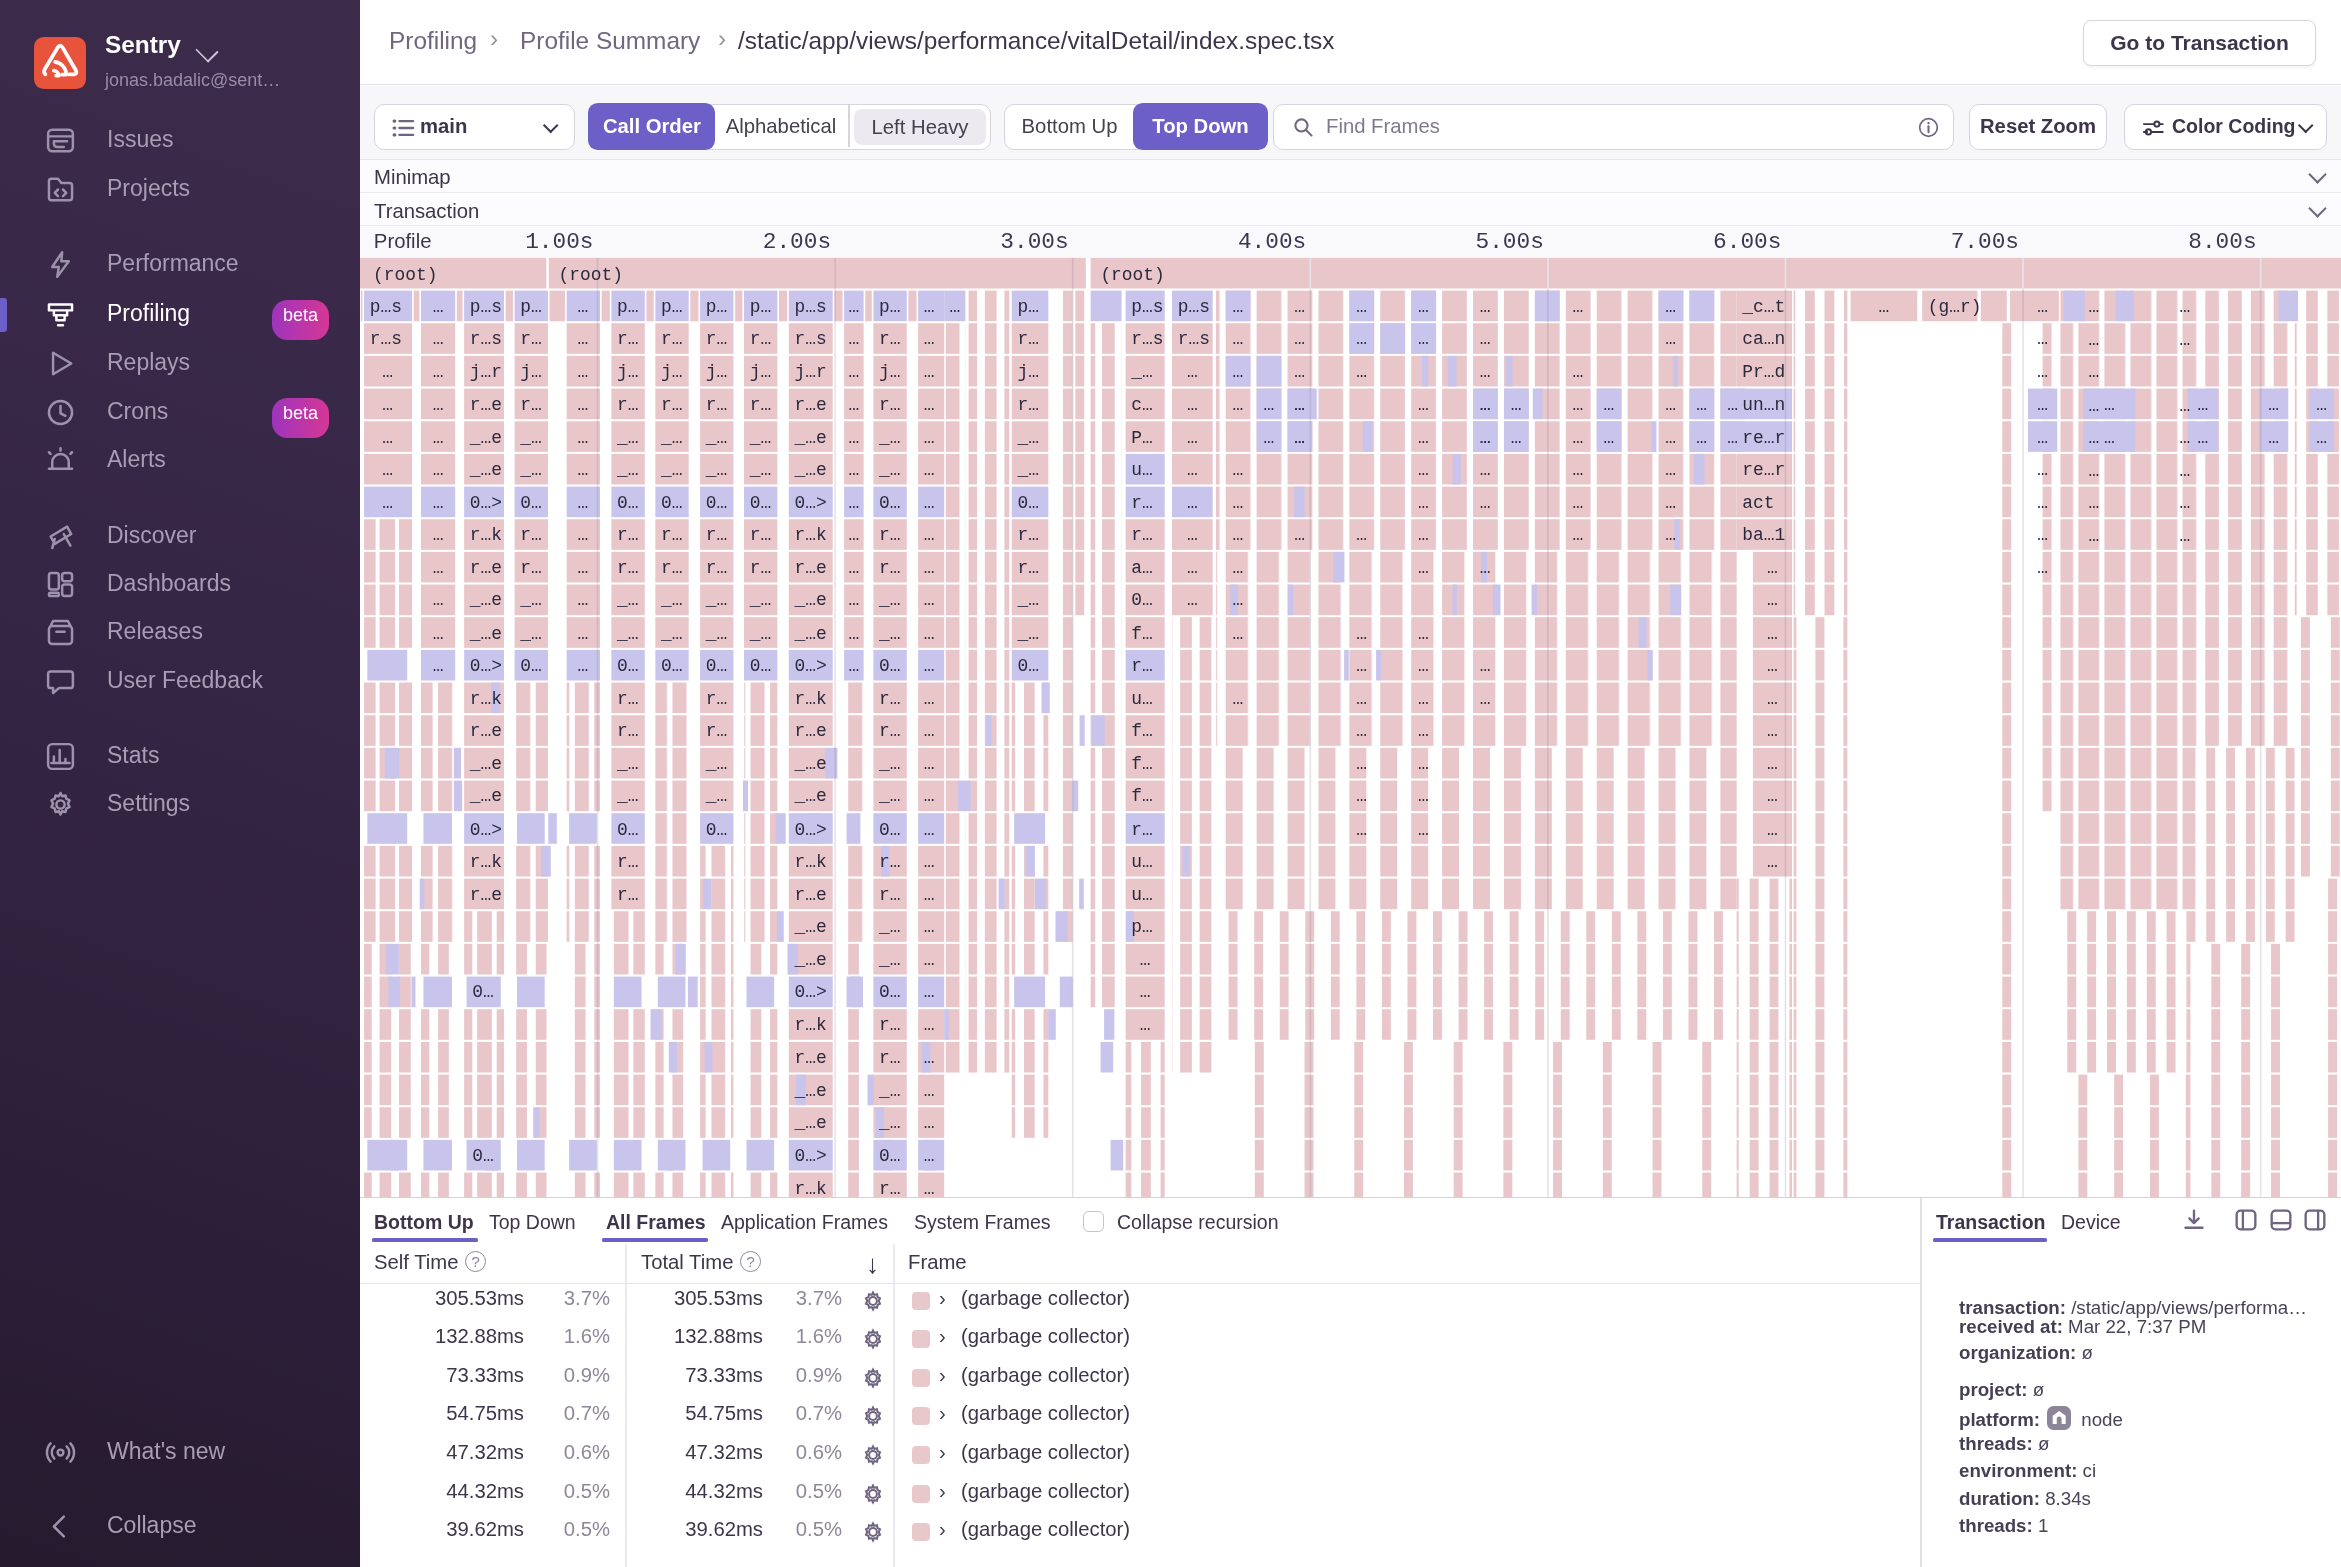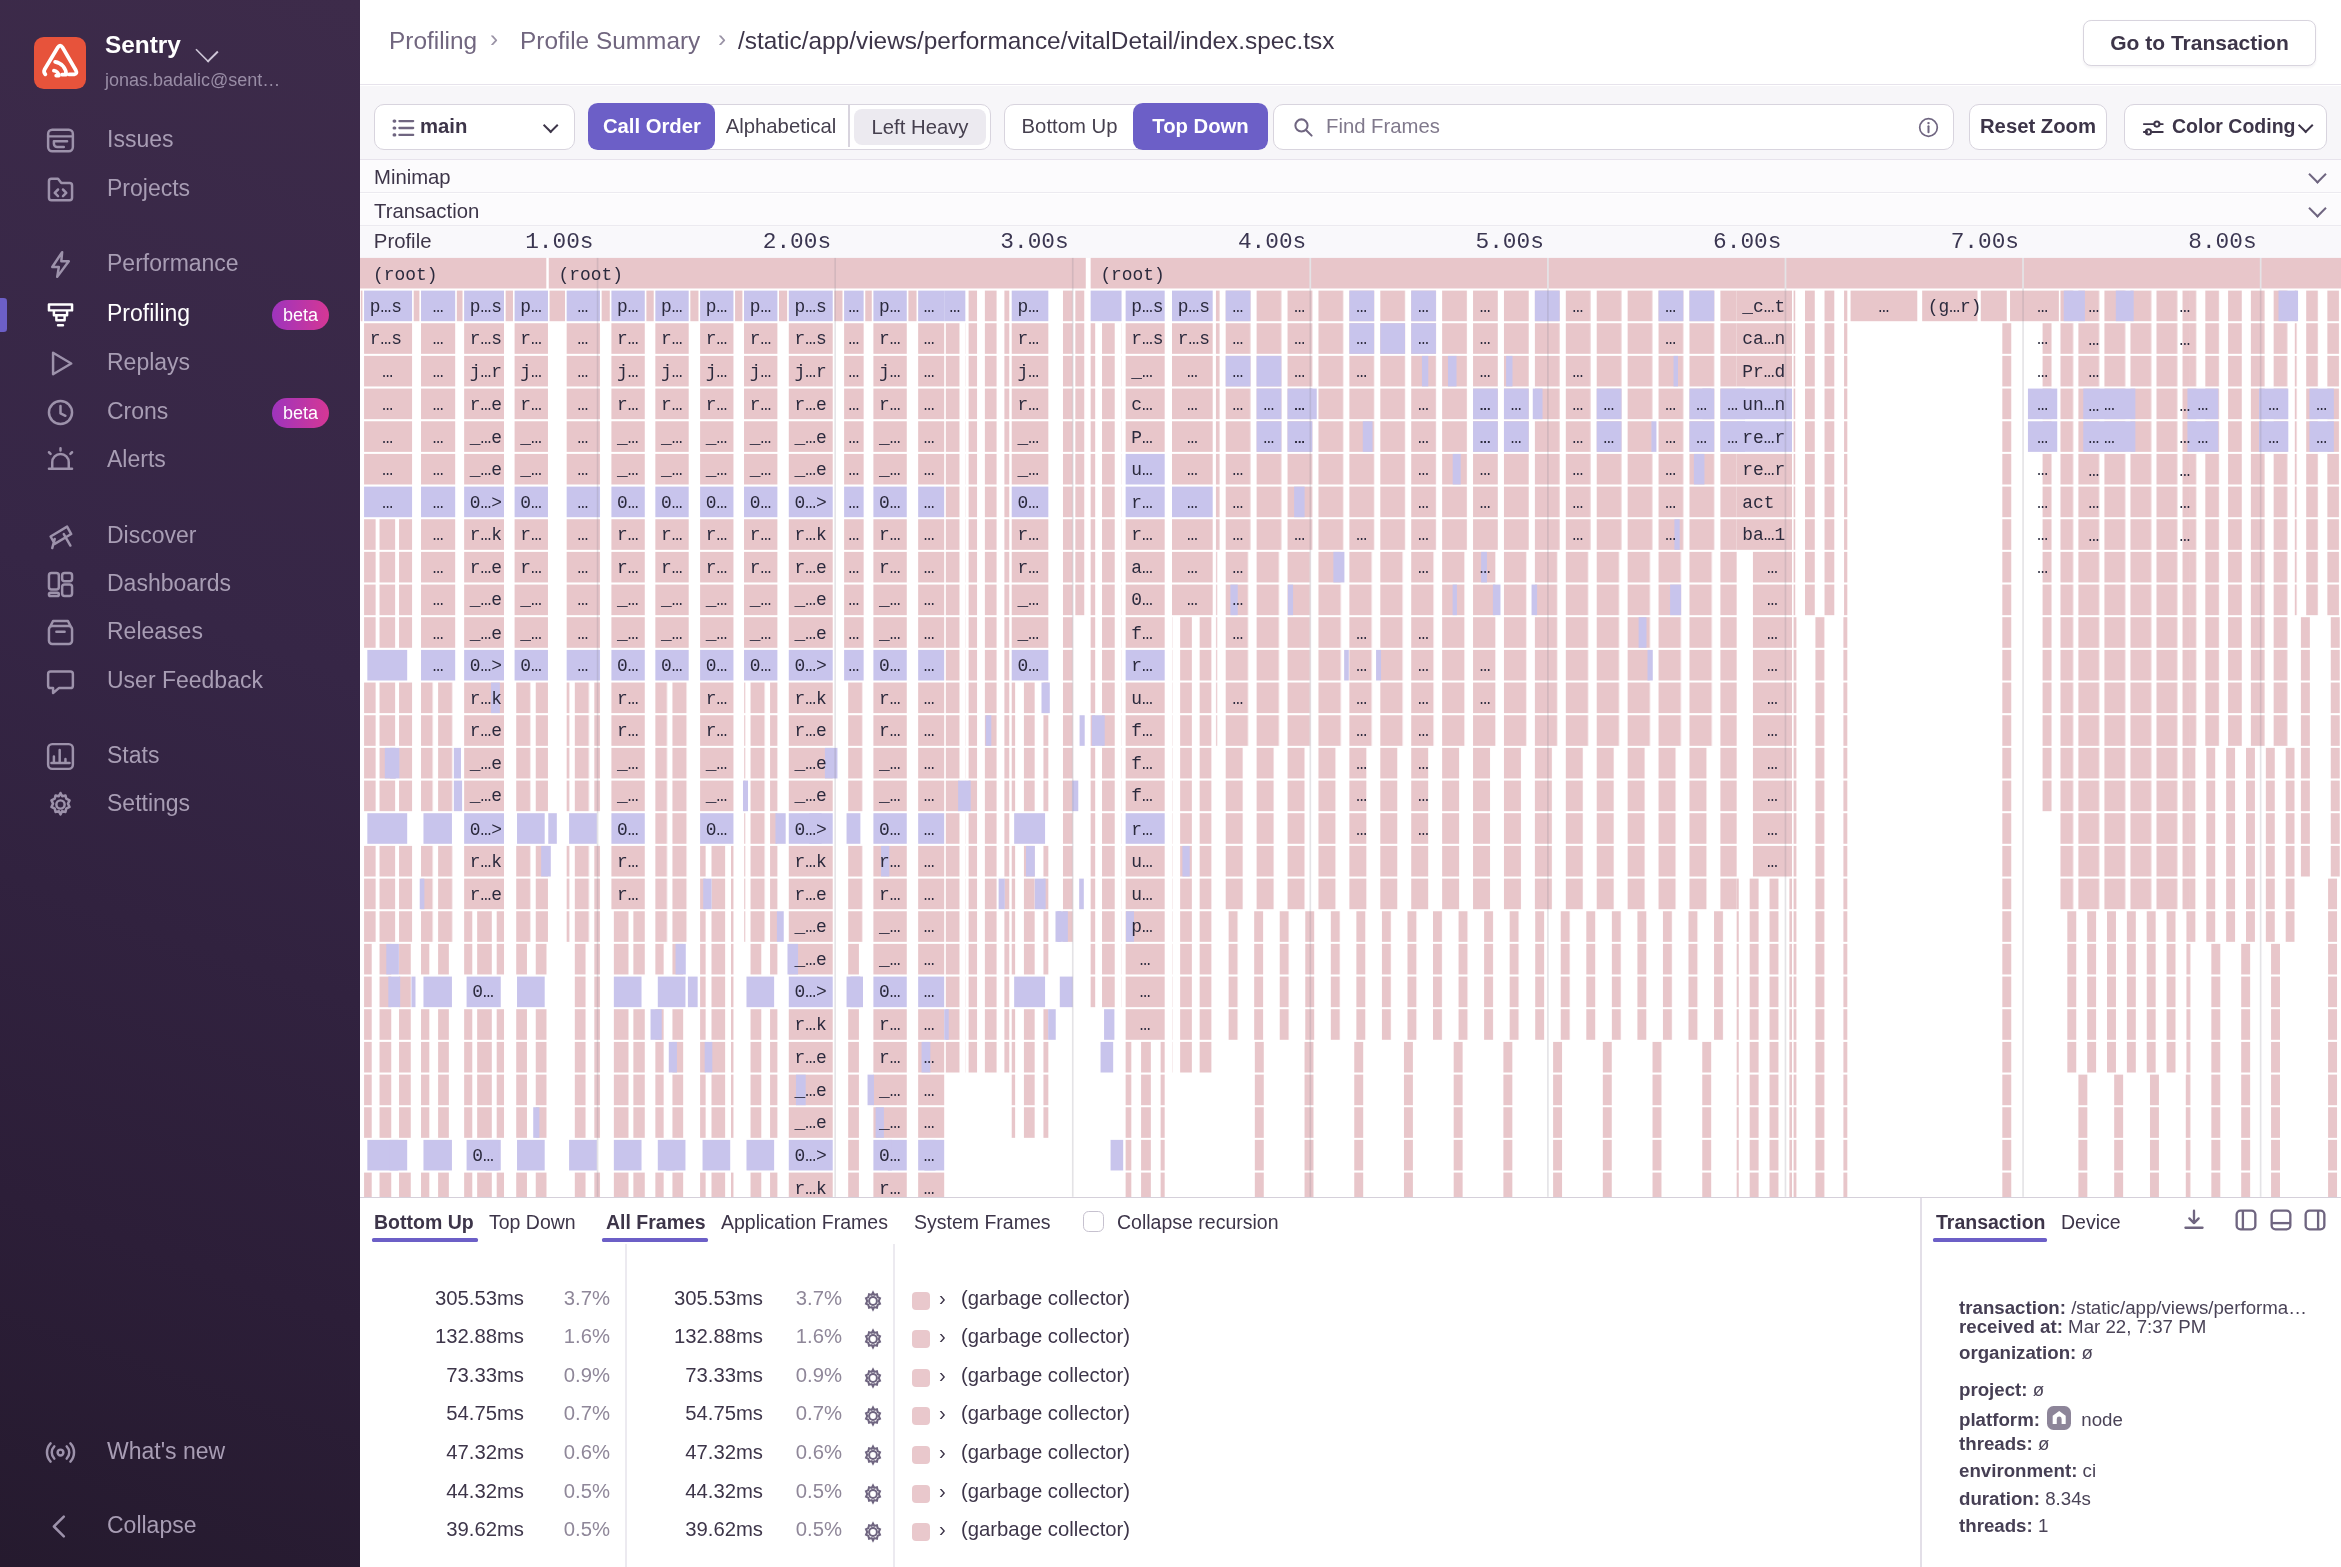--- a/index.html
+++ b/index.html
@@ -6,21 +6,21 @@
 
 #side{position:absolute;left:0;top:0;width:360px;height:1567px;background:linear-gradient(200deg,#3d2b4a 0%,#362646 40%,#2c1e38 78%,#251a2e 100%);}
 
 #side .sname{position:absolute;left:105px;top:31px;color:#fff;font-size:24.4px;font-weight:bold}
 #side .schev{position:absolute;left:198px;top:42px;width:18px;height:18px;border-right:2.8px solid #cfc7d8;border-bottom:2.8px solid #cfc7d8;transform:rotate(45deg) scale(1,.82)}
 #side .smail{position:absolute;left:105px;top:70px;color:#998da6;font-size:18px}
 .mi{position:absolute;left:0;width:360px;height:49px;color:#a89db4;font-size:23px}
 .mi .ic{position:absolute;left:44px;top:8.1px;width:33px;height:33px}
 .mi .lb{position:absolute;left:107px;top:9.8px}
 .mi.act{color:#fff}
-.beta{position:absolute;left:272px;top:9.8px;width:57px;height:30px;border-radius:15.5px;background:linear-gradient(90deg,#9e34bd,#d53795);color:#fff;font-size:18px;text-align:center;line-height:30px}
+.beta{position:absolute;left:272px;top:9.8px;width:57px;height:40px;border-radius:15.5px;background:linear-gradient(90deg,#9e34bd,#d53795);color:#fff;font-size:18px;text-align:center;line-height:30px}
 #actbar{position:absolute;left:0px;top:298px;width:6.5px;height:34px;background:#6c5fc7;border-radius:0 3.3px 3.3px 0}
 
 #main{position:absolute;left:360px;top:0;width:1982px;height:1567px}
 #crumbs{position:absolute;left:0;top:0;width:1982px;height:85px;background:#fff;border-bottom:1.6px solid #e7e3ec}
 #crumbs .c1{position:absolute;top:27px;font-size:24.4px;color:#71667f}
 #crumbs .sep{position:absolute;top:25px;font-size:24.4px;color:#9a93a6}
 #crumbs .c2{position:absolute;top:27px;font-size:24.4px;color:#3d3549}
 #gototx{position:absolute;left:1723px;top:19.5px;width:233px;height:46px;background:#fff;border:1.6px solid #d8d4de;border-radius:8.1px;font-size:21px;font-weight:bold;color:#3d3549;text-align:center;line-height:43px;box-shadow:0 1.6px 2.4px rgba(60,50,80,.06)}
 #toolbar{position:absolute;left:0;top:86px;width:1982px;height:74px;background:#f7f6f9;border-bottom:1.6px solid #e7e3ec}
 .btn{position:absolute;top:18px;height:46px;background:#fff;border:1.6px solid #d8d4de;border-radius:10px;font-size:20.3px;color:#3d3549}
@@ -1656,20 +1656,26 @@
               <rect x="6" y="6" width="24" height="24" rx="5"></rect>
               <path d="M6 22h24"></path>
             </g>
           </svg></span>
 <span class="icbtn" style="left:1941px"><svg viewBox="0 0 36 36" style="width:28px;height:28px">
             <g stroke="#6f6580" stroke-width="3" fill="none">
               <rect x="6" y="6" width="24" height="24" rx="5"></rect>
               <path d="M22 6v24"></path>
             </g>
           </svg></span>
+<div id="thead">
+ <span style="position:absolute;left:14px;top:6.5px">Self Time<span class="qm">?</span></span>
+ <span style="position:absolute;left:281px;top:6.5px">Total Time<span class="qm">?</span></span>
+ <span style="position:absolute;left:506px;top:4.9px;font-size:26px">↓</span>
+ <span style="position:absolute;left:548px;top:6.5px">Frame</span>
+</div>
 <div class="vline" style="left:265px"></div>
 <div class="vline" style="left:533px"></div>
 <div id="panline"></div>
 <div class="trow" style="top:89px">
 <span style="position:absolute;left:164px;width:0">
             <span style="position:absolute;right:0;white-space:nowrap">305.53ms</span>
           </span>
 <span class="pct" style="position:absolute;left:250px;width:0">
             <span style="position:absolute;right:0">3.7%</span>
           </span>

